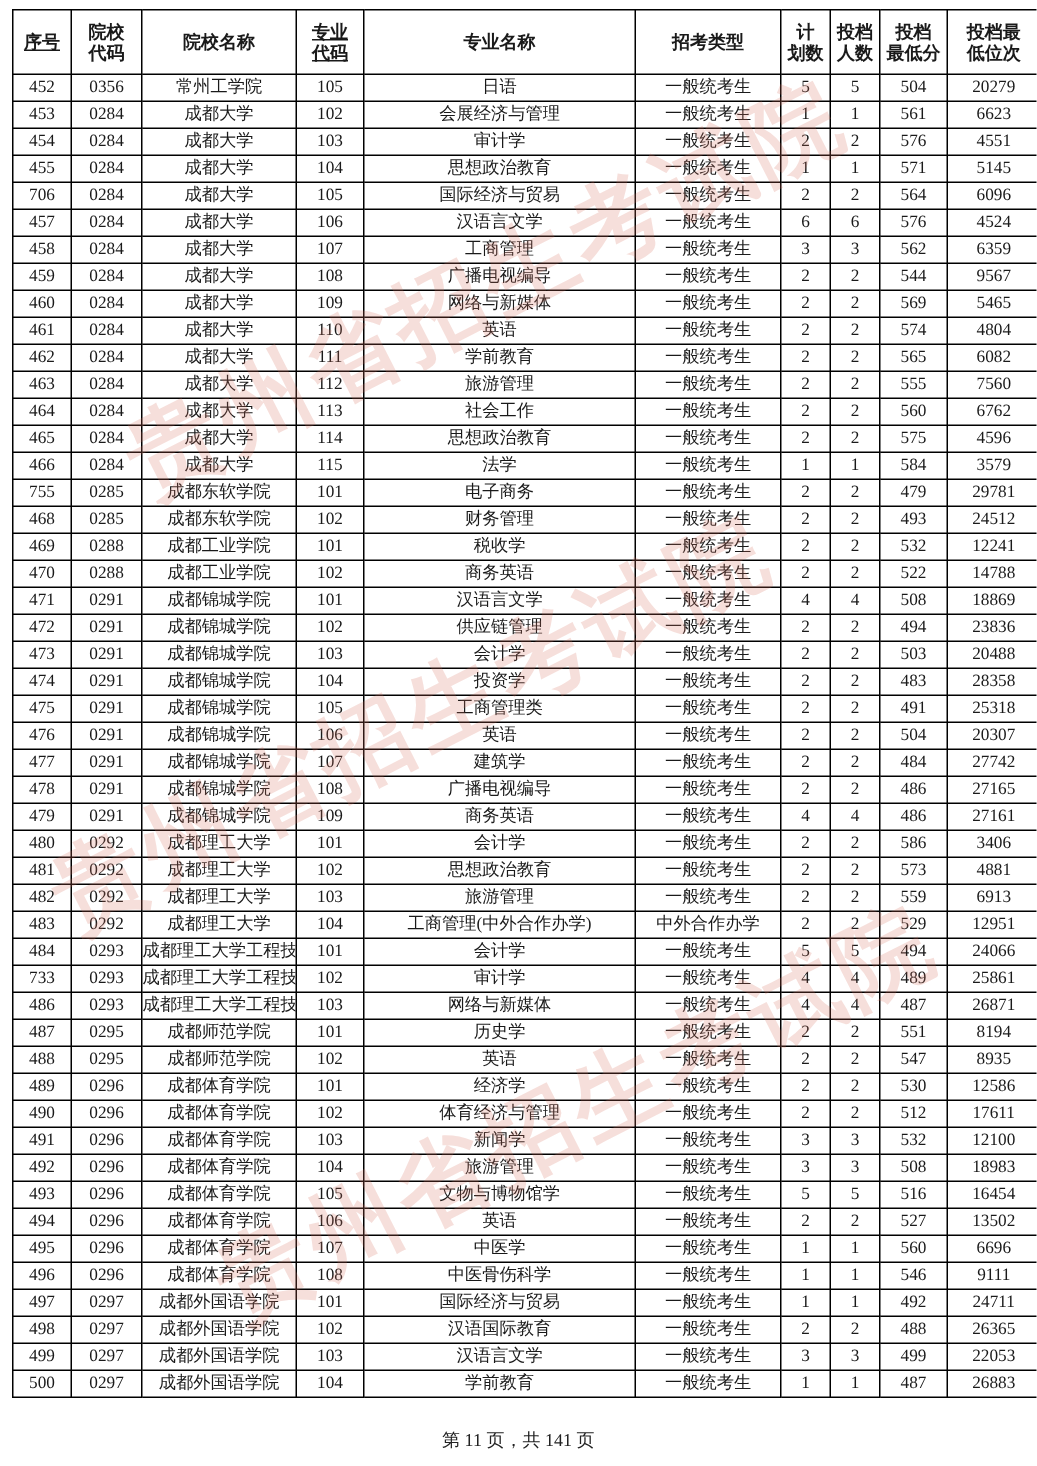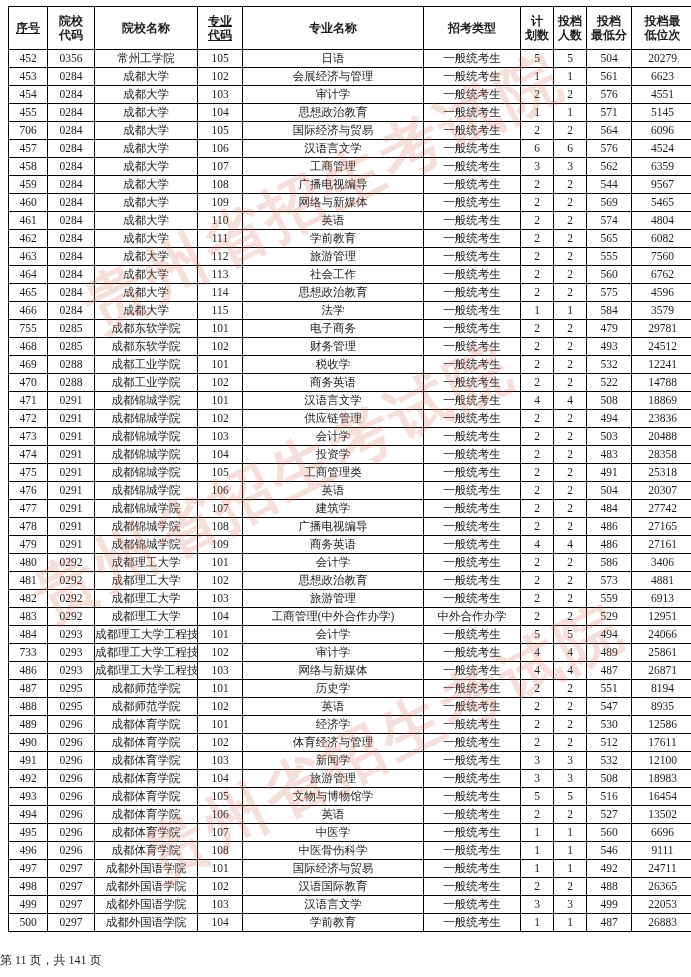--- a/index.html
+++ b/index.html
@@ -84,21 +84,21 @@
 
   td.school, td.major, td.type { font-size: 11.5px; }
   td.tall { height: 34px; white-space: normal; line-height: 1.15; }
   td.wrap { white-space: normal; line-height: 1.15; }
 
   .footer {
     position: absolute;
     bottom: 8px;
     left: 0;
     width: 691px;
-    text-align: left;
+    text-align: center;
     font-size: 12px;
     color: #222;
     z-index: 6;
   }
 </style>
 </head>
 <body>
 
 <div class="page">
 

